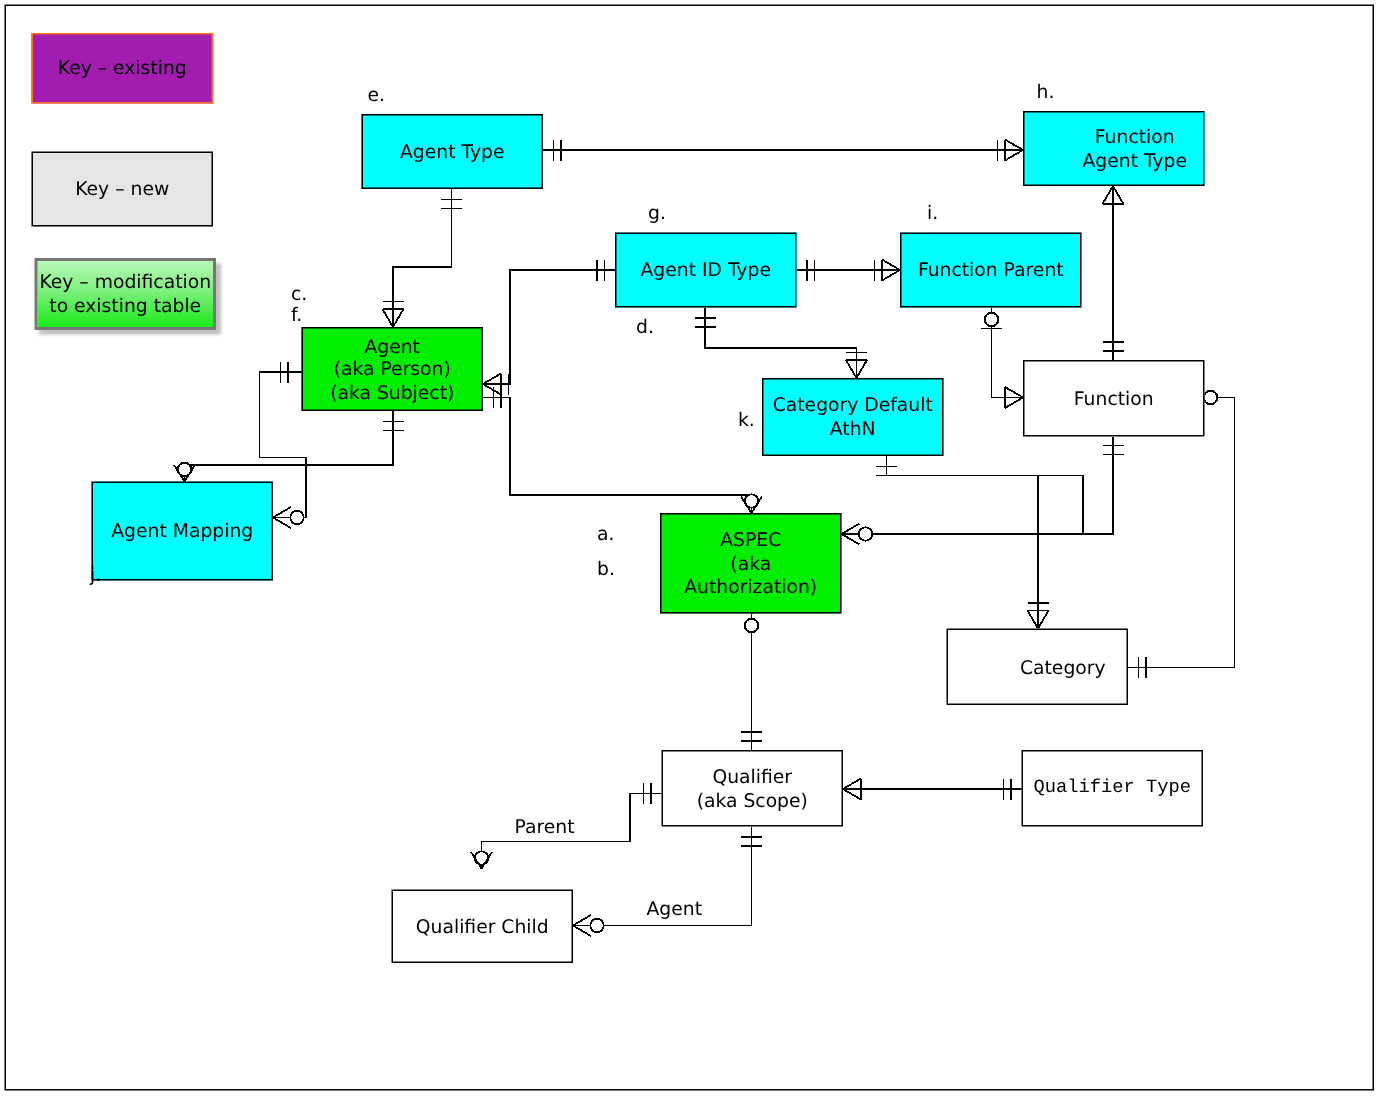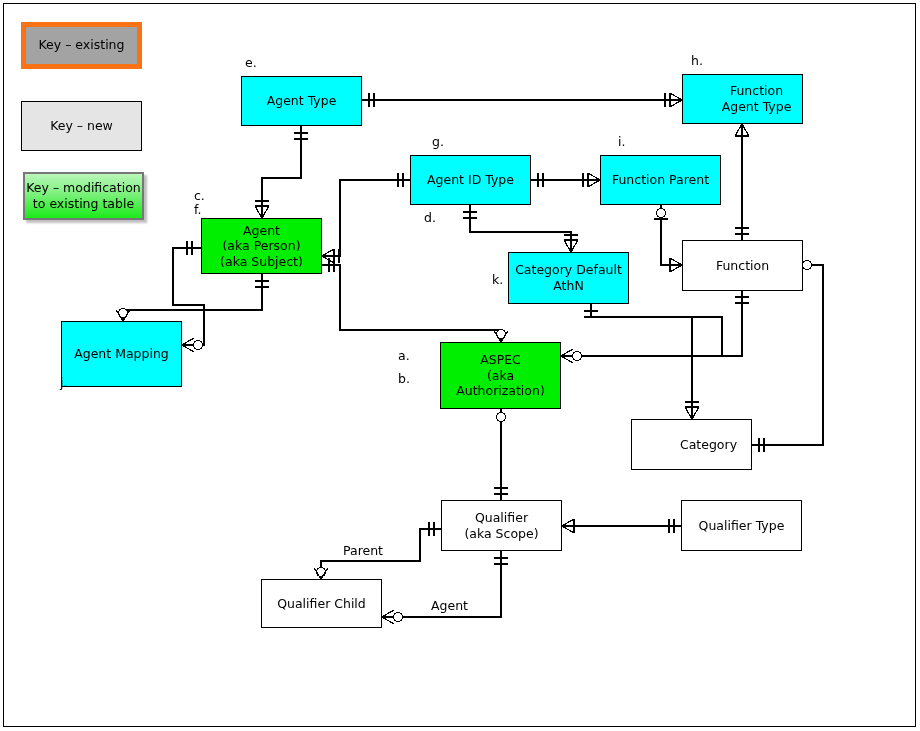--- a/index.html
+++ b/index.html
@@ -54,21 +54,21 @@
     position: absolute;
     box-sizing: border-box;
     display: flex;
     align-items: center;
     justify-content: center;
     text-align: center;
     font-size: 12.5px;
     line-height: 1.3;
     color: #000000;
   }
-  .keybox.existing { border: 5px solid #f97316; background: #a3a3a3; }
+  .keybox.existing { border: 1px solid #f97316; background: #a21caf; }
   .keybox.newkey   { border: 1px solid #000000; background: #e5e5e5; }
   .keybox.modkey   {
     border: 2px solid #777777;
     background: linear-gradient(to bottom, #b9f7b9 0%, #7df07d 45%, #1aeb1a 100%);
     box-shadow: 3px 3px 2px rgba(0,0,0,0.25);
   }
   .note {
     position: absolute;
     font-size: 12.5px;
     color: #000000;
@@ -254,24 +254,24 @@
   <div class="entity exist" style="left:631px; top:419px; width:121px; height:51px;">
     <span style="white-space:pre-line;margin-left:34px;">Category</span>
   </div>
 
   <div class="entity exist" style="left:441px; top:500px; width:121px; height:51px;">
     <span style="white-space:pre-line;">Qualifier
 (aka Scope)</span>
   </div>
 
   <div class="entity exist" style="left:681px; top:500px; width:121px; height:51px;">
-    <span style="white-space:pre-line;">Qualifier Type</span>
-  </div>
-
-  <div class="entity exist" style="left:261px; top:579px; width:121px; height:49px;">
+    <span style="white-space:pre-line;font-family:Liberation Mono, monospace;">Qualifier Type</span>
+  </div>
+
+  <div class="entity exist" style="left:261px; top:593px; width:121px; height:49px;">
     <span style="white-space:pre-line;">Qualifier Child</span>
   </div>
 
   <div class="note" style="left:245px; top:55px;">e.</div>
   <div class="note" style="left:691px; top:53px;">h.</div>
   <div class="note" style="left:432px; top:134px;">g.</div>
   <div class="note" style="left:618px; top:134px;">i.</div>
   <div class="note" style="left:194px; top:188px;">c.</div>
   <div class="note" style="left:194px; top:202px;">f.</div>
   <div class="note" style="left:424px; top:210px;">d.</div>

